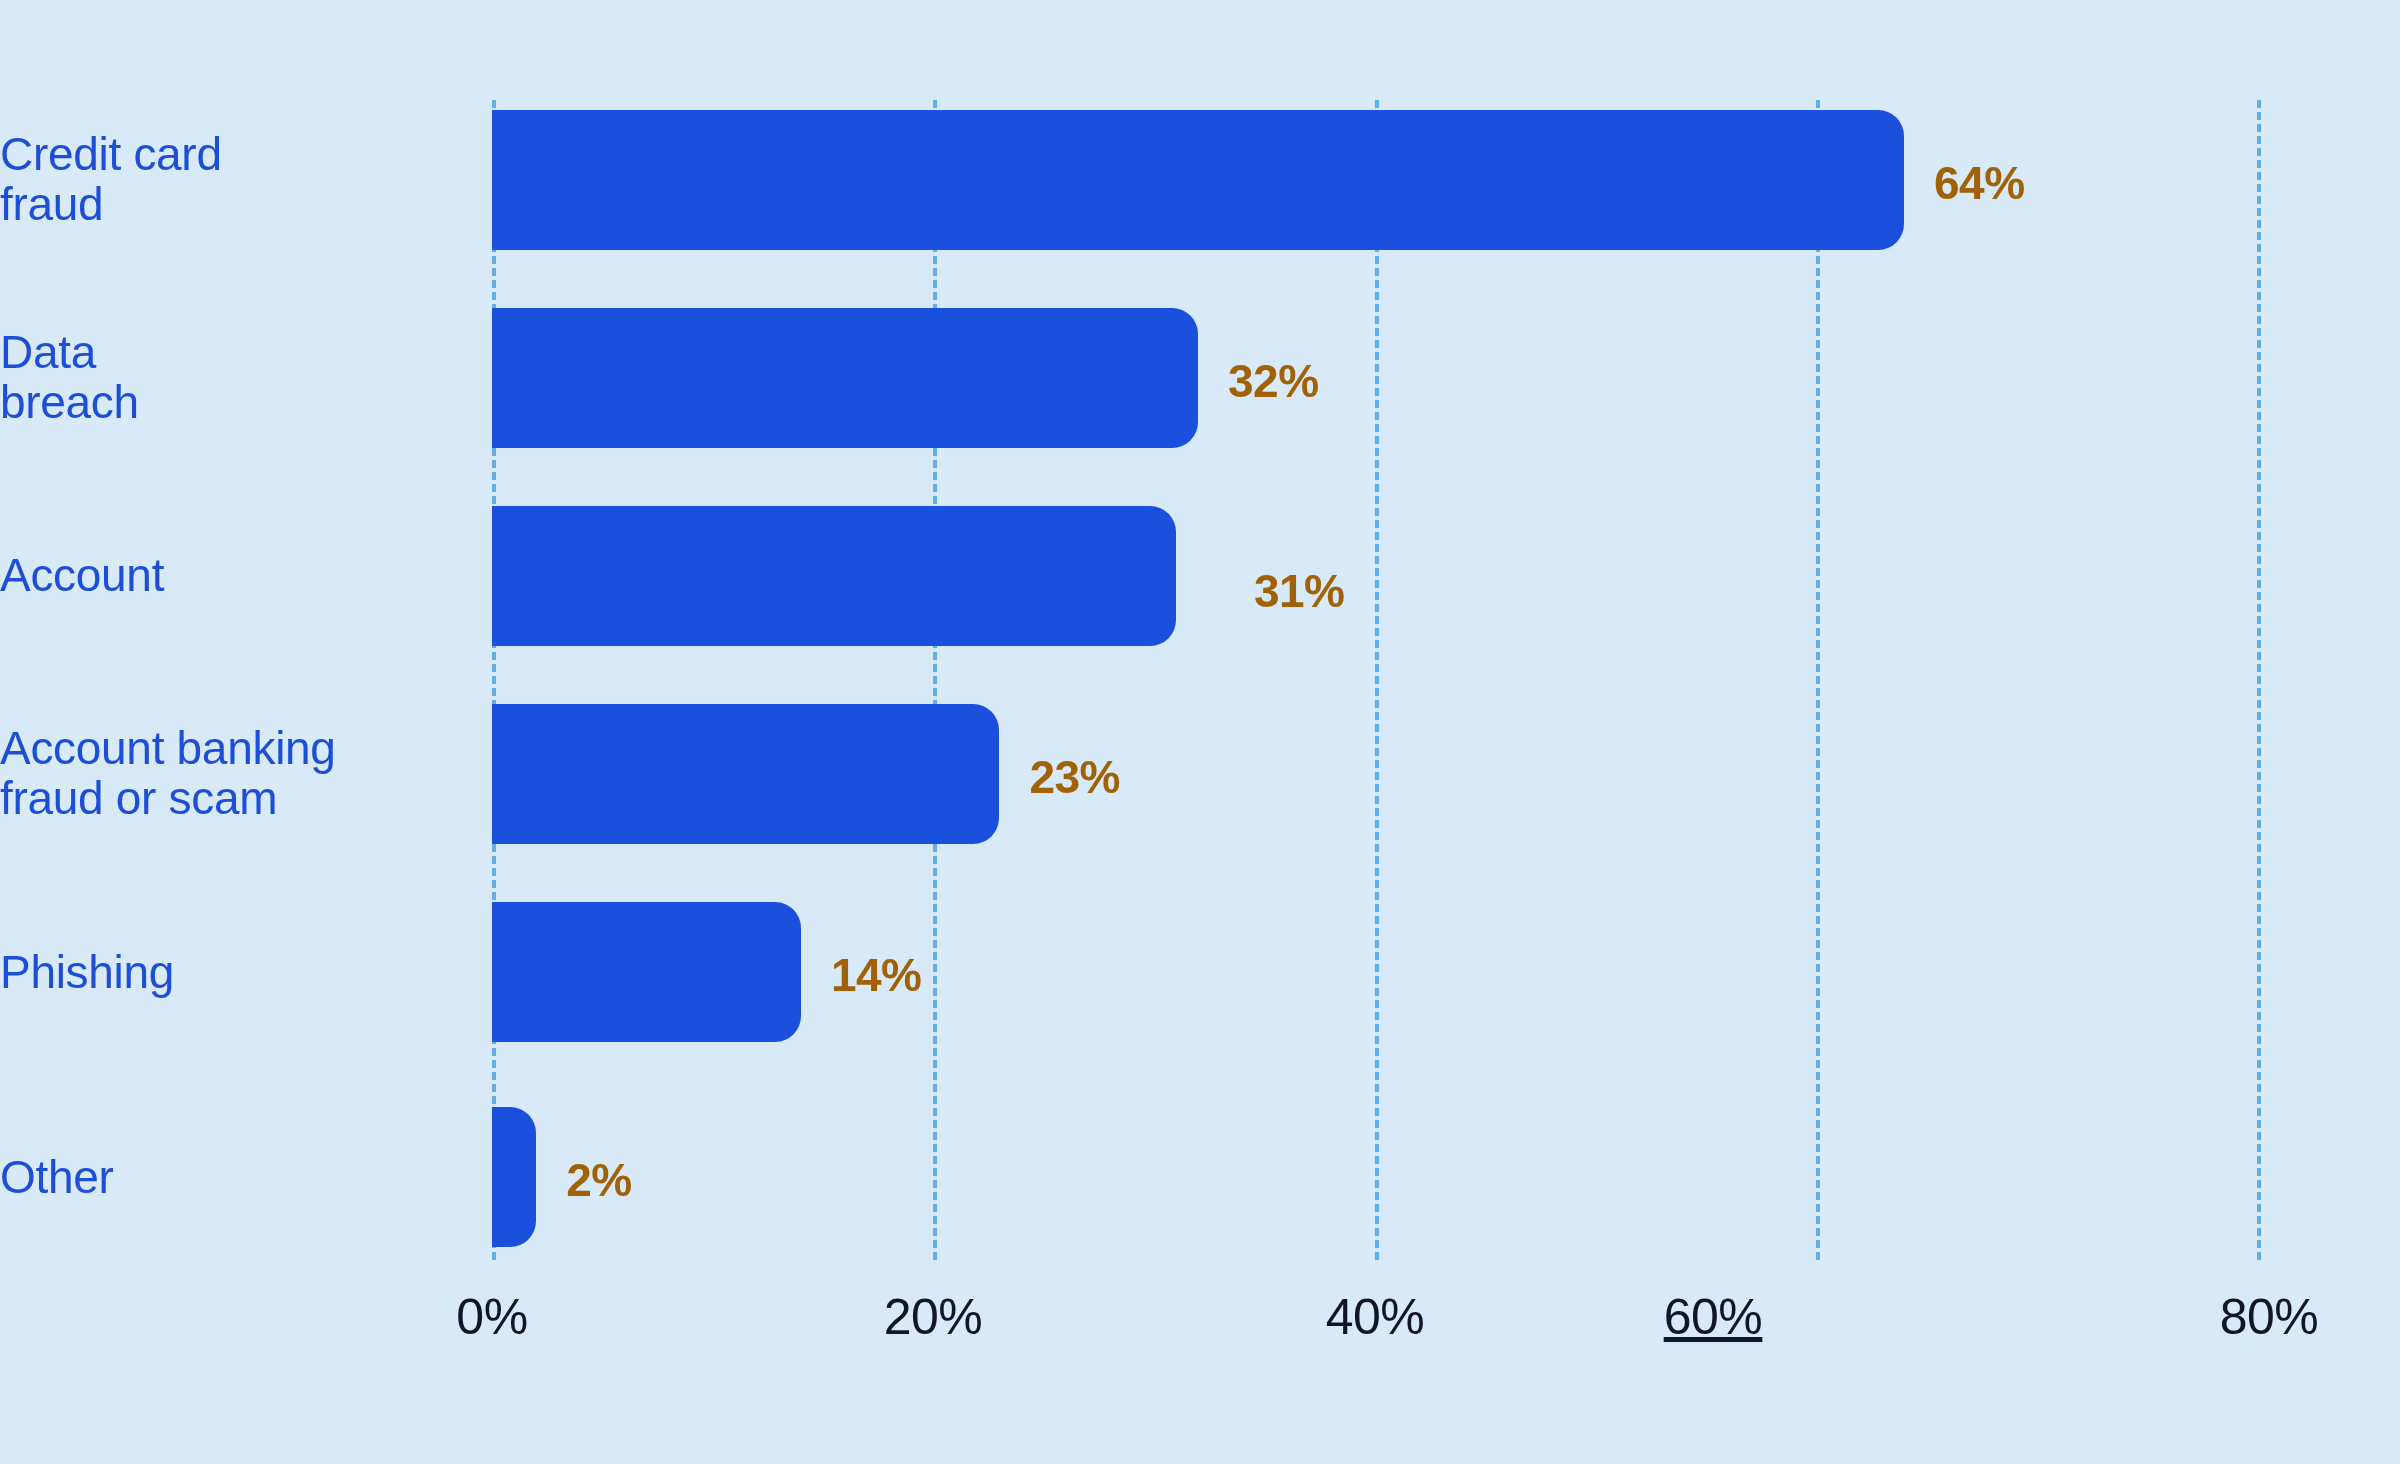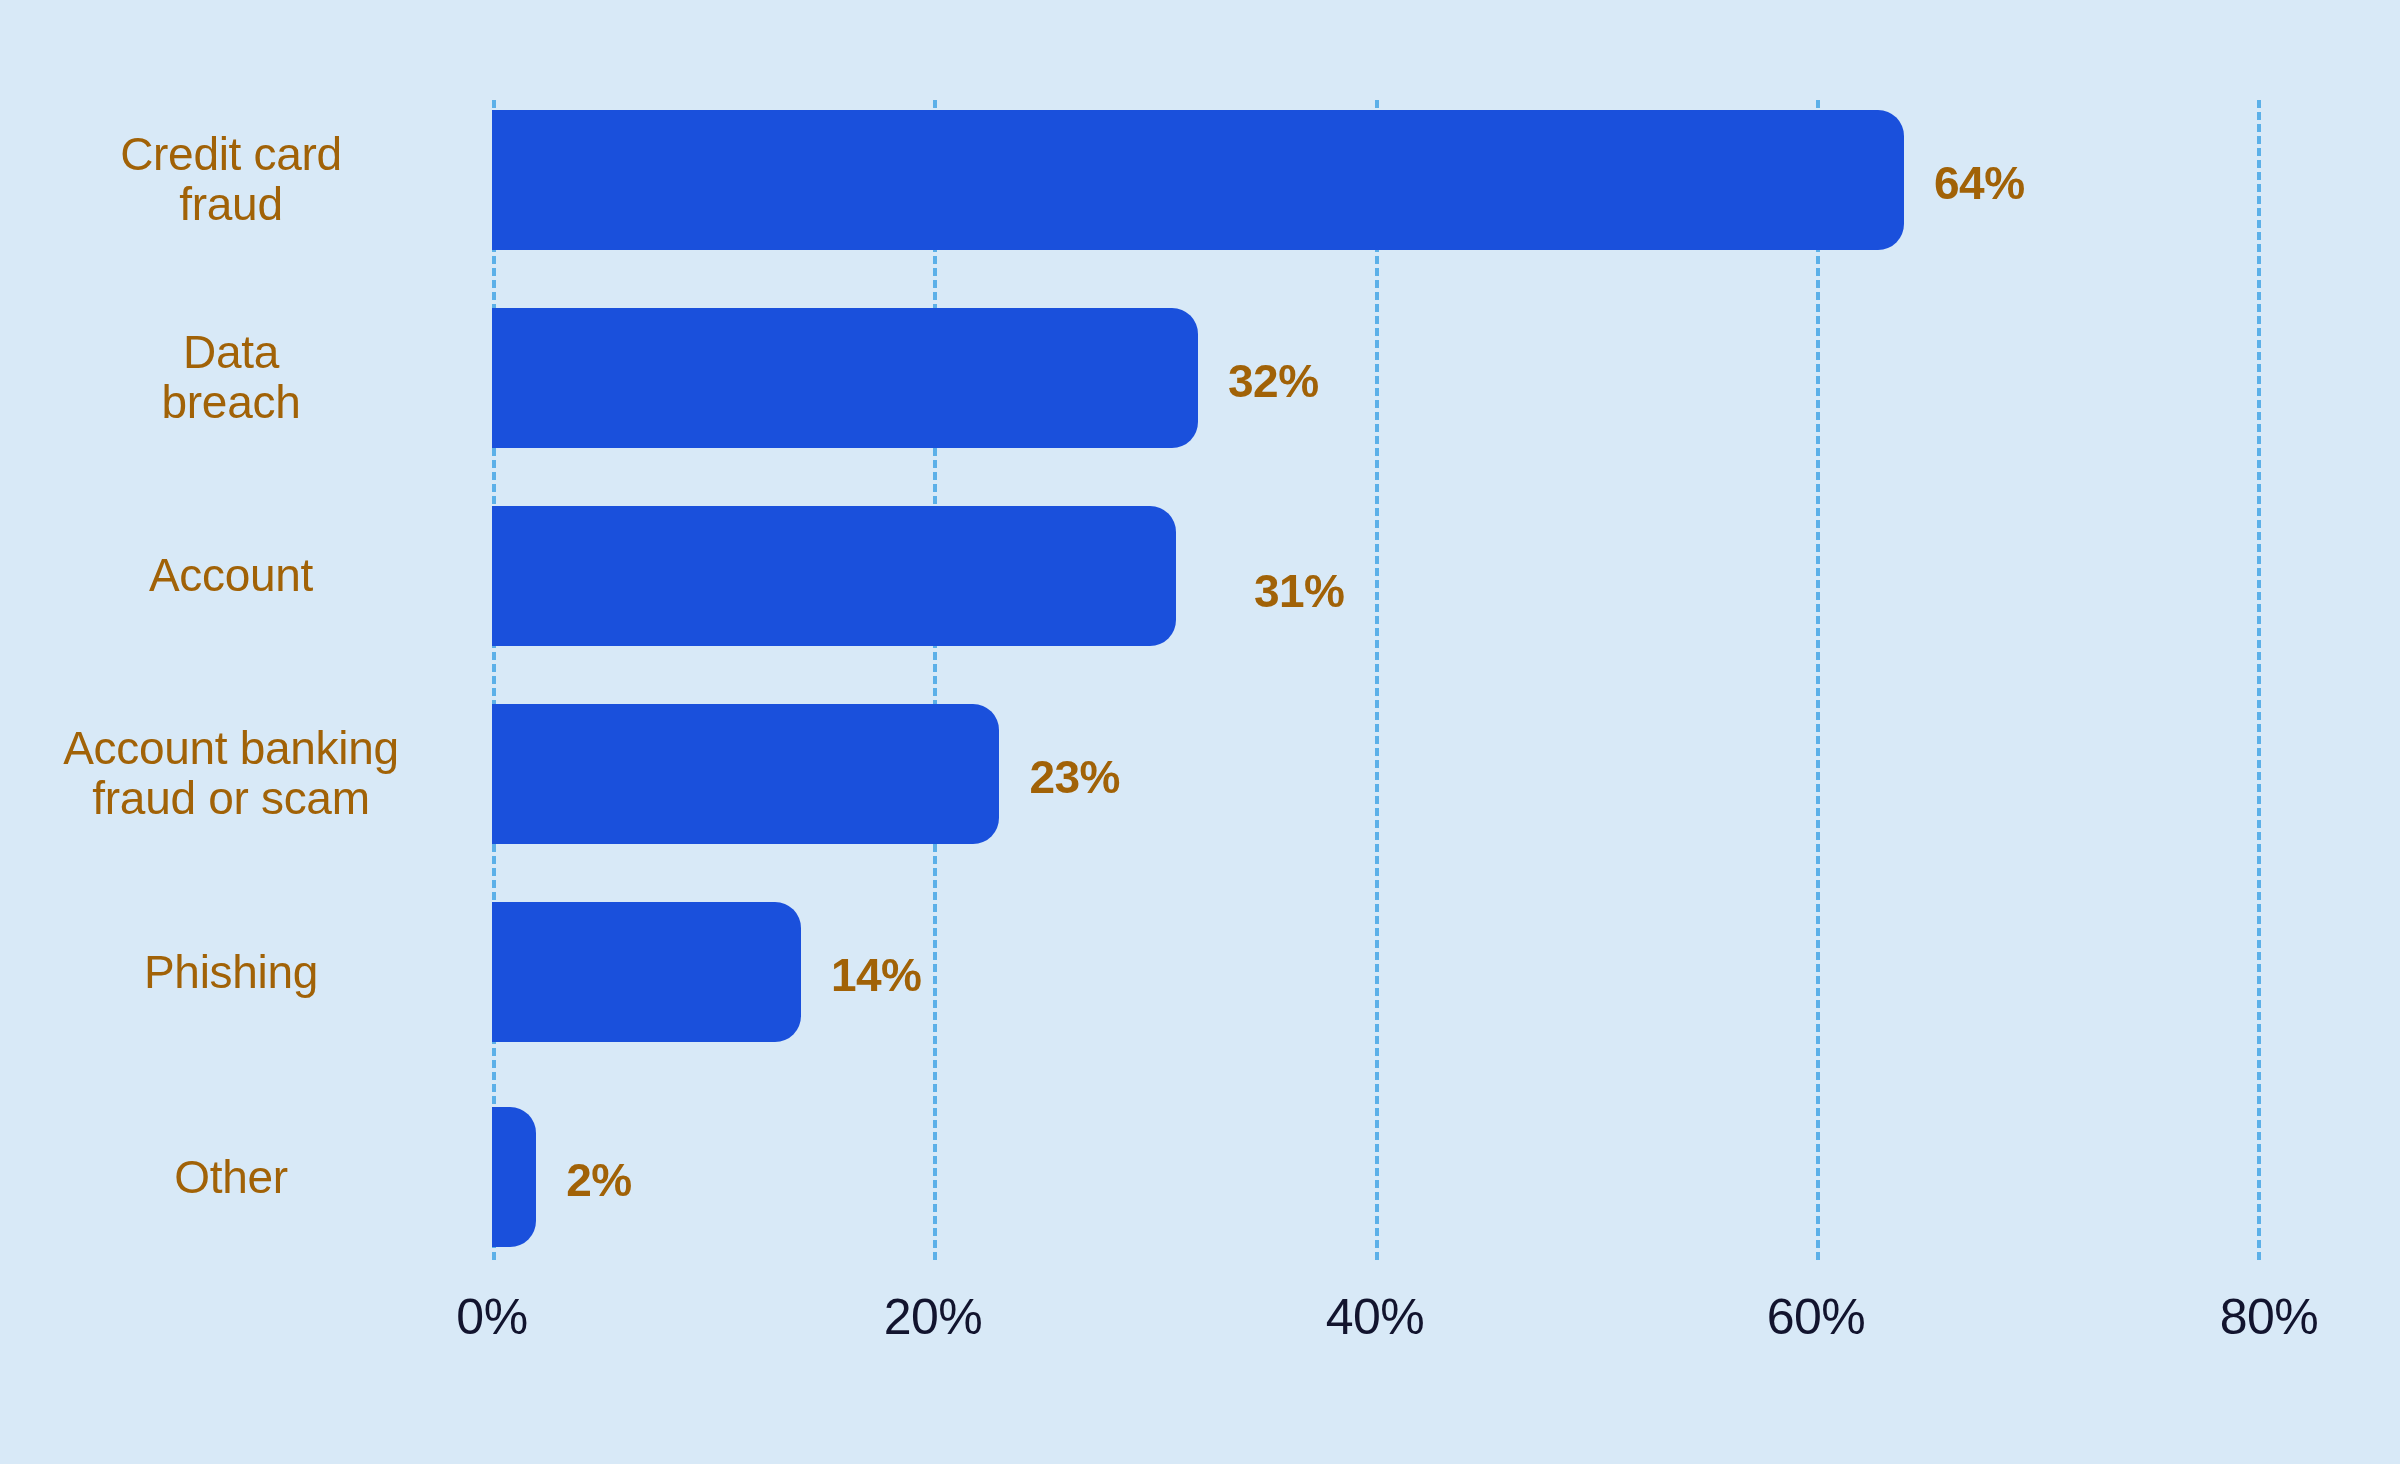--- a/index.html
+++ b/index.html
@@ -45,24 +45,24 @@
     left:0;
     height:140px;
     width:2400px;
     display:flex;
     align-items:center;
   }
   .cat-label-box {
     position:absolute;
     left:0;
     width:462px;           
-    text-align:center;
+    text-align:left;
     font-size:46px;
     line-height:1.08;
-    color:#a16207;
+    color:#1d4ed8;
     font-weight:400;
     letter-spacing:-0.3px;
   }
   .bar {
     position:absolute;
     left:492px;
     height:140px;
     background:#1a50dc;
     border-top-right-radius:26px;
     border-bottom-right-radius:26px;
@@ -160,17 +160,17 @@
       <div class="bar" style="width: 44.125px;"></div>
       <div class="value-label" style="left: 566.125px; top: 46px;">2%</div>
     </div>
 
   </div>
 
   <div class="xaxis">
     <div class="tick-label" style="left:492px;">0%</div>
     <div class="tick-label" style="left:933px;">20%</div>
     <div class="tick-label" style="left:1375px;">40%</div>
-    <div class="tick-label" style="left:1816px;">60%</div>
+    <div class="tick-label" style="left:1713px;text-decoration:underline;">60%</div>
     <div class="tick-label" style="left:2257px;margin-left:12px;">80%</div>
   </div>
 
 </div>
 
 </body></html>

